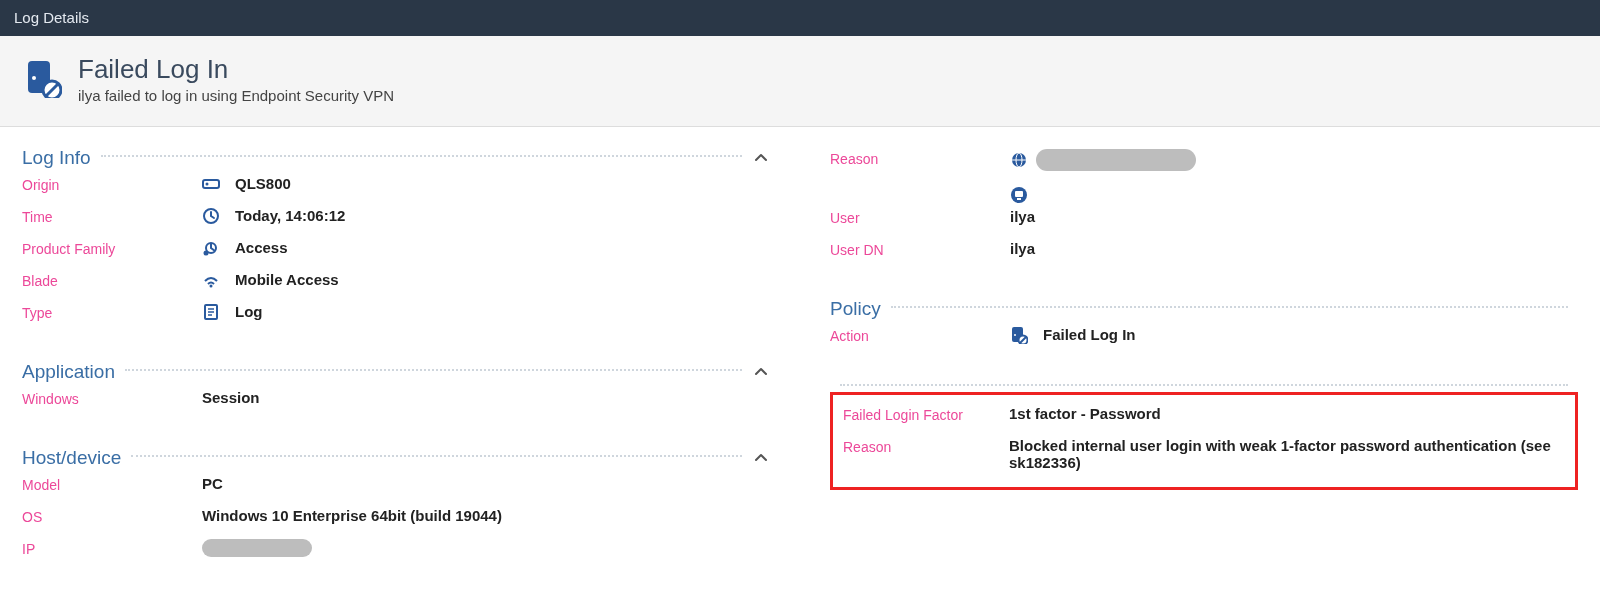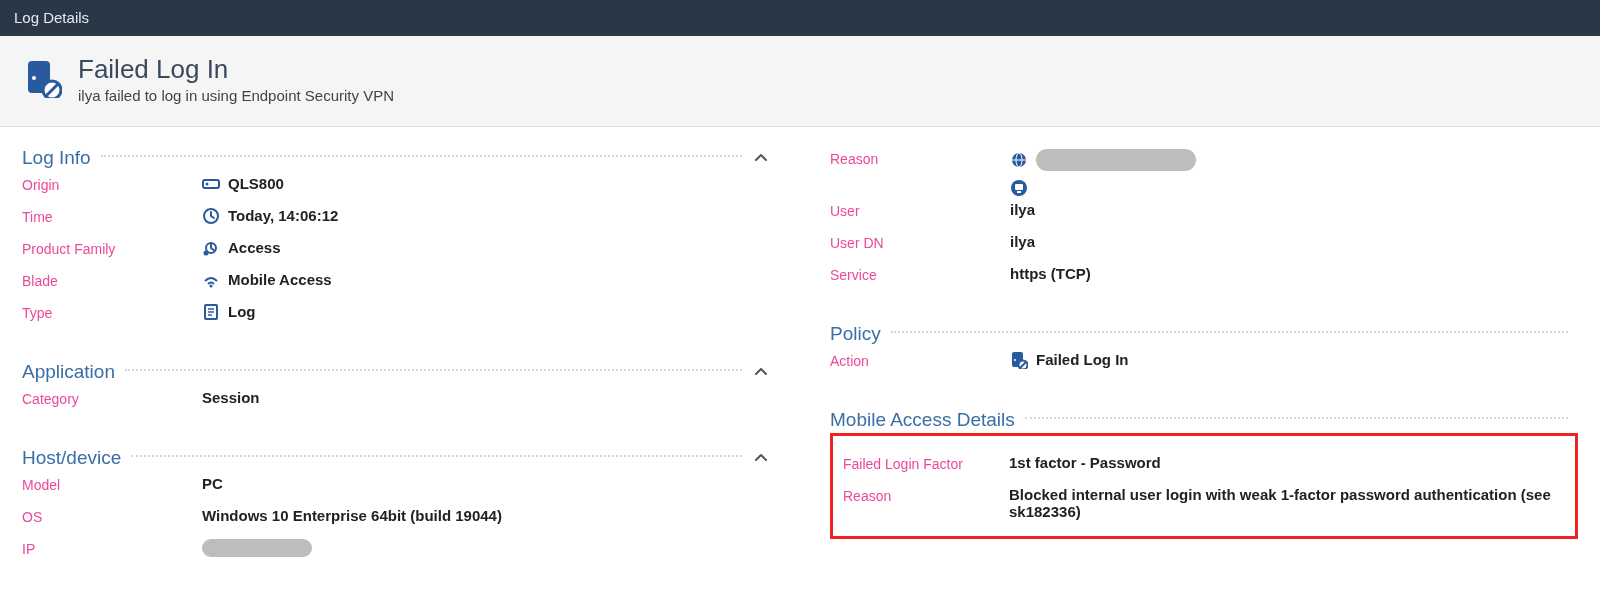--- a/index.html
+++ b/index.html
@@ -13,28 +13,28 @@
   .content { display: flex; padding: 20px 22px; gap: 60px; }
   .col { flex: 1; min-width: 0; }
   .section { margin-bottom: 28px; }
   .sect-row { display: flex; align-items: center; margin-bottom: 4px; }
   .sect-title { font-size: 19px; color: #3a6ea5; font-weight: 400; white-space: nowrap; }
   .sect-dots { flex: 1; border-bottom: 2px dotted #cfd6dd; margin: 0 10px 4px 10px; height: 0; }
   .chev { width: 18px; height: 18px; flex: none; cursor: pointer; }
   .chev svg { width: 100%; height: 100%; stroke: #555; }
   .field { display: flex; align-items: flex-start; min-height: 32px; padding: 2px 0; }
   .field .label { width: 180px; flex: none; color: #ec4899; font-size: 14px; padding-top: 2px; }
-  .field .val { display: flex; align-items: flex-start; gap: 8px; font-weight: 600; font-size: 15px; color: #222; }
+  .field .val { display: flex; align-items: flex-start; gap: 15px; font-weight: 600; font-size: 15px; color: #222; }
   .val-icon { width: 18px; height: 18px; flex: none; display: inline-flex; align-items: center; justify-content: center; }
   .val-icon svg { width: 18px; height: 18px; }
   .redacted { display: inline-block; height: 22px; width: 160px; background: #bdbdbd; border-radius: 11px; }
   .redacted.sm { width: 110px; height: 18px; border-radius: 9px; }
   .stack-vals { display: flex; flex-direction: column; gap: 8px; }
   .stack-vals .row { display: flex; align-items: center; gap: 8px; }
-  .highlight-box { border: 3px solid #e22; margin-top: -2px; padding: 16px 10px 14px 10px; }
+  .highlight-box { border: 3px solid #e22; margin-top: -2px; padding: 8px 10px 14px 10px; }
   .highlight-box .field .label { width: 166px; }
 </style>
 </head>
 <body>
 
 <svg width="0" height="0" style="position:absolute">
   <defs>
     <g id="i-chev-up">
         <path d="M4 11 L9 6 L14 11" fill="none" stroke-width="2" stroke-linecap="round" stroke-linejoin="round"></path>
       </g>
@@ -167,21 +167,21 @@
 
     <div class="section">
       <div class="sect-row">
         <span class="sect-title">Application</span>
         <span class="sect-dots"></span>
         <span class="chev"><svg viewBox="0 0 18 18">
               <use href="#i-chev-up"></use>
             </svg></span>
       </div>
       <div class="field">
-        <span class="label">Category</span>
+        <span class="label">Windows</span>
         <span class="val">
             <span>Session</span>
           </span>
       </div>
     </div>
 
     <div class="section">
       <div class="sect-row">
         <span class="sect-title">Host/device</span>
         <span class="sect-dots"></span>
@@ -238,26 +238,20 @@
         <span class="val">
             <span>ilya</span>
           </span>
       </div>
       <div class="field">
         <span class="label">User DN</span>
         <span class="val">
             <span>ilya</span>
           </span>
       </div>
-      <div class="field">
-        <span class="label">Service</span>
-        <span class="val">
-            <span>https (TCP)</span>
-          </span>
-      </div>
     </div>
 
     <div class="section">
       <div class="sect-row">
         <span class="sect-title">Policy</span>
         <span class="sect-dots"></span>
       </div>
       <div class="field">
         <span class="label">Action</span>
         <span class="val">
@@ -266,21 +260,20 @@
                 <use href="#i-failed"></use>
               </svg>
             </span>
             <span>Failed Log In</span>
           </span>
       </div>
     </div>
 
     <div class="section">
       <div class="sect-row">
-        <span class="sect-title">Mobile Access Details</span>
         <span class="sect-dots"></span>
       </div>
       <div class="highlight-box">
         <div class="field">
           <span class="label">Failed Login Factor</span>
           <span class="val">
               <span>1st factor - Password</span>
             </span>
         </div>
         <div class="field">

